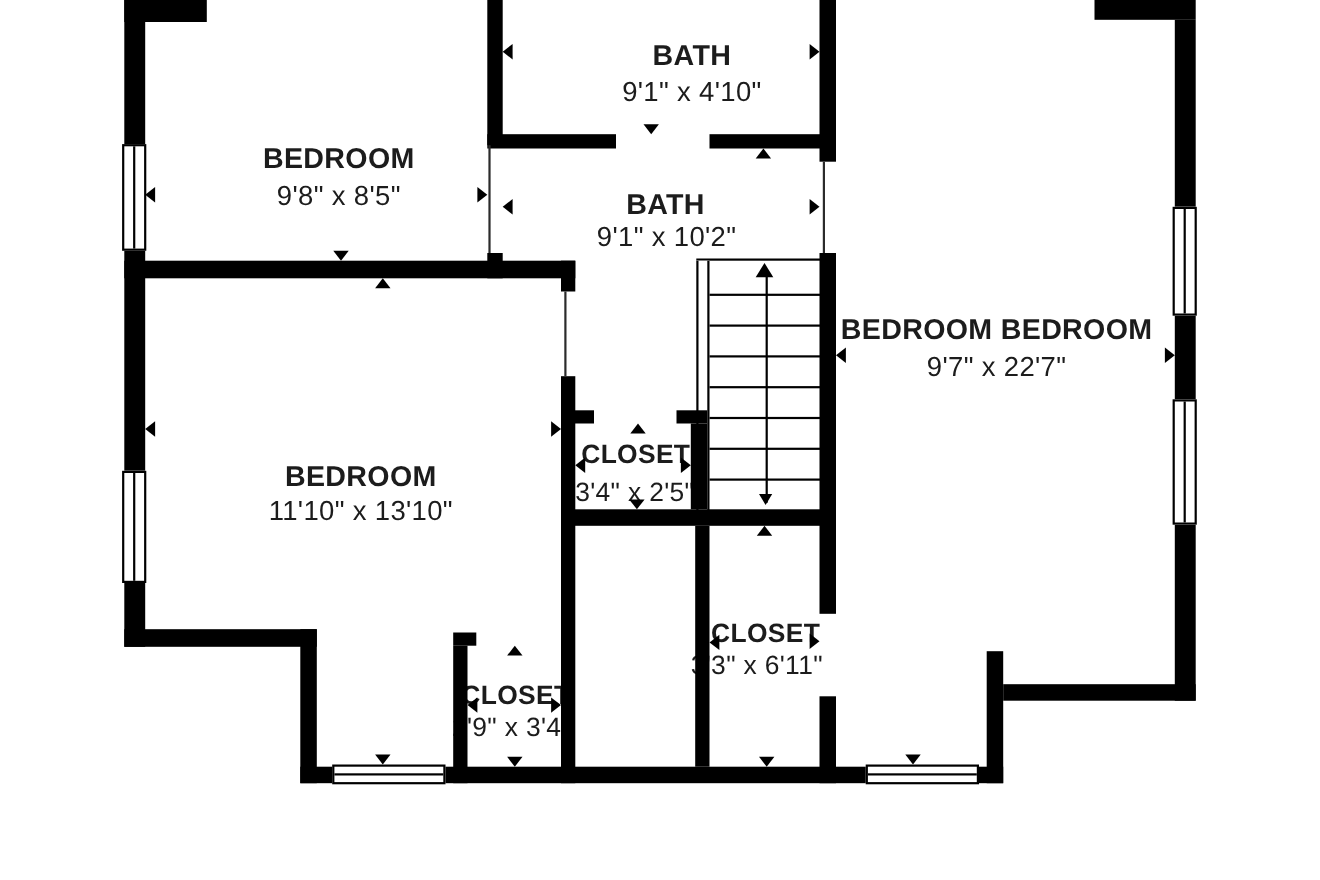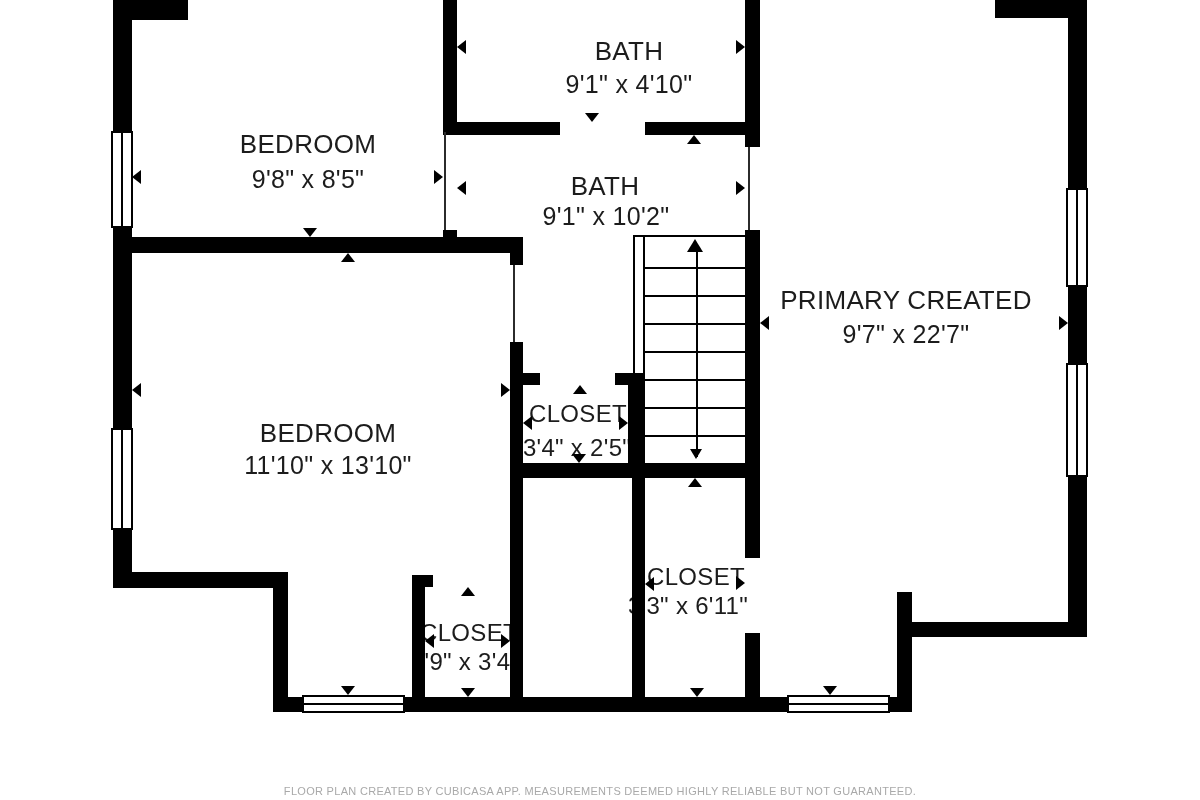--- a/index.html
+++ b/index.html
@@ -5,21 +5,21 @@
   html,body{margin:0;padding:0;background:#fff;}
   .canvas{
     position:relative;width:1200px;height:800px;background:#ffffff;overflow:hidden;
     font-family:"Liberation Sans","DejaVu Sans",sans-serif;
   }
   .wall{position:absolute;background:#000;z-index:2;}
   .window{position:absolute;background:#fff;border:2px solid #000;z-index:3;box-sizing:border-box;}
   .pane-v{position:absolute;left:50%;top:0;bottom:0;width:2px;background:#000;transform:translateX(-50%);}
   .pane-h{position:absolute;top:50%;left:0;right:0;height:2px;background:#000;transform:translateY(-50%);}
   .door-leaf{position:absolute;background:#2b2b2b;z-index:3;}
-  .room-name{position:absolute;transform:translate(-50%,-50%);white-space:nowrap;color:#1c1c1c;font-size:26px;letter-spacing:.3px;z-index:1;}
+  .room-name{position:absolute;transform:translate(-50%,-50%);white-space:nowrap;color:#1c1c1c;font-size:26px;letter-spacing:.3px;z-index:1;font-weight:bold;}
   .room-dims{position:absolute;transform:translate(-50%,-50%);white-space:nowrap;color:#1c1c1c;font-size:25px;letter-spacing:.3px;z-index:1;}
   .closet-name{font-size:24px;}
   .closet-dims{font-size:24px;}
   .arrow{position:absolute;width:0;height:0;z-index:4;}
   .arrow.up{border-left:7px solid transparent;border-right:7px solid transparent;border-bottom:9px solid #000;}
   .arrow.down{border-left:7px solid transparent;border-right:7px solid transparent;border-top:9px solid #000;}
   .arrow.left{border-top:7px solid transparent;border-bottom:7px solid transparent;border-right:9px solid #000;}
   .arrow.right{border-top:7px solid transparent;border-bottom:7px solid transparent;border-left:9px solid #000;}
   .stairs{position:absolute;left:633px;top:235px;width:115px;height:228px;border-top:2px solid #000;box-sizing:border-box;z-index:1;}
   .stringer{position:absolute;left:0;top:0;width:12px;height:228px;background:#fff;border-left:2px solid #000;border-right:2px solid #000;box-sizing:border-box;}
@@ -134,30 +134,29 @@
 
   <div class="room-name" style="left:629px;top:51px;">BATH</div>
   <div class="room-dims" style="left:629px;top:84px;">9'1" x 4'10"</div>
 
   <div class="room-name" style="left:308px;top:144px;">BEDROOM</div>
   <div class="room-dims" style="left:308px;top:179px;">9'8" x 8'5"</div>
 
   <div class="room-name" style="left:605px;top:186px;">BATH</div>
   <div class="room-dims" style="left:606px;top:216px;">9'1" x 10'2"</div>
 
-  <div class="room-name" style="left:906px;top:300px;">PRIMARY CREATED</div>
+  <div class="room-name" style="left:906px;top:300px;">BEDROOM BEDROOM</div>
   <div class="room-dims" style="left:906px;top:334px;">9'7" x 22'7"</div>
 
   <div class="room-name" style="left:328px;top:433px;">BEDROOM</div>
   <div class="room-dims" style="left:328px;top:465px;">11'10" x 13'10"</div>
 
   <div class="room-name closet-name" style="left:578px;top:414px;">CLOSET</div>
   <div class="room-dims closet-dims" style="left:577px;top:448px;">3'4" x 2'5"</div>
 
   <div class="room-name closet-name" style="left:696px;top:577px;">CLOSET</div>
   <div class="room-dims closet-dims" style="left:688px;top:606px;">3'3" x 6'11"</div>
 
   <div class="room-name closet-name" style="left:469px;top:633px;">CLOSET</div>
   <div class="room-dims closet-dims" style="left:465px;top:662px;">2'9" x 3'4"</div>
 
-  <div class="footer">FLOOR PLAN CREATED BY CUBICASA APP. MEASUREMENTS DEEMED HIGHLY RELIABLE BUT NOT GUARANTEED.</div>
 
 </div>
 
 </body></html>

